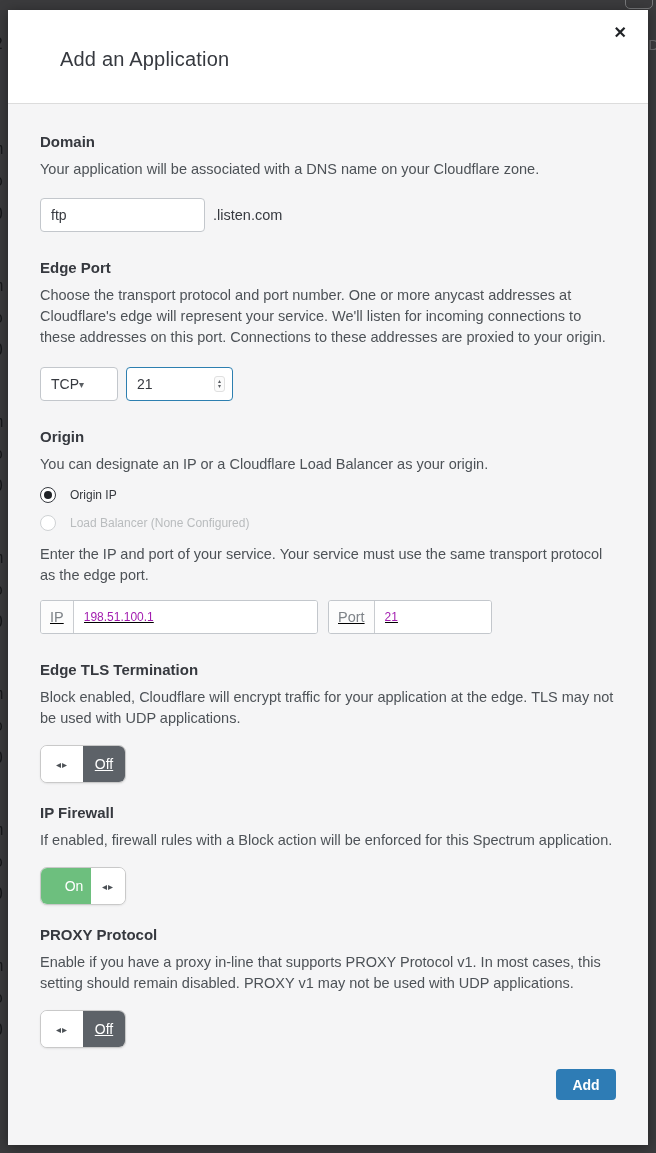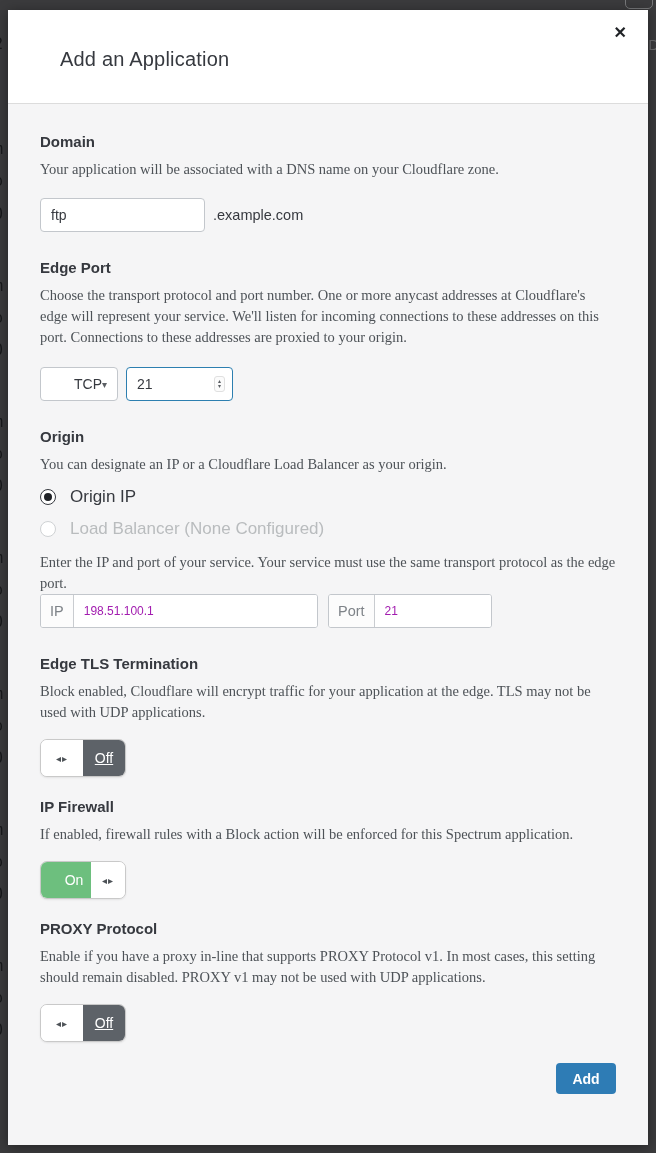--- a/index.html
+++ b/index.html
@@ -37,34 +37,34 @@
     color:#36393f;letter-spacing:.2px;line-height:22px;
   }
   .close-btn{
     position:absolute;top:13px;right:19px;background:none;border:none;
     font-size:16px;font-weight:700;color:#1f2226;cursor:pointer;padding:2px;line-height:1;
   }
   .modal-body{padding:29px 32px 0;}
   .section{margin-bottom:27px;}
   .section.tight{margin-bottom:21px;}
   .section-label{font-size:15px;font-weight:700;color:#36393f;margin:0 0 9px;}
-  .desc{font-size:14.5px;color:#4d5257;line-height:21px;margin:0;font-family:Liberation Serif, serif;}
+  .desc{font-size:14.5px;color:#4d5257;line-height:21px;margin:0;}
   
   .domain-row{display:flex;align-items:center;margin-top:18px;}
   .text-input{
     height:32px;border:1px solid #c3c7cc;border-radius:4px;background:#fff;
     padding:0 10px;font-size:14px;color:#36393f;width:143px;
     font-family:"Liberation Sans", sans-serif;outline:none;box-sizing:content-box;
   }
   .suffix{margin-left:8px;font-size:14.5px;color:#36393f;}
   
   .controls-row{display:flex;margin-top:19px;}
   .select-box{
     width:78px;height:34px;border:1px solid #c3c7cc;border-radius:4px;background:#fff;
-    display:flex;align-items:center;justify-content:flex-end;
+    display:flex;align-items:center;justify-content:flex-start;
     padding:0 10px;box-sizing:border-box;font-size:14px;color:#36393f;
     margin-right:8px;cursor:pointer;
   }
   .caret{color:#5b5f64;font-size:10px;}
   .port-box{
     width:107px;height:34px;border:1px solid var(--accent);border-radius:4px;background:#fff;
     display:flex;align-items:center;justify-content:space-between;
     padding:0 7px 0 0;box-sizing:border-box;
   }
   .port-box input{
@@ -78,26 +78,26 @@
   }
   .spinner span{font-size:6px;line-height:5px;color:#5b5f64;}
   
   .radio-row{display:flex;align-items:center;margin-top:12px;}
   .radio-outer{
     width:16px;height:16px;border:1.5px solid #36393f;border-radius:50%;
     display:flex;align-items:center;justify-content:center;box-sizing:border-box;
     background:#fff;flex:none;cursor:pointer;
   }
   .radio-dot{width:8px;height:8px;background:#1f2226;border-radius:50%;}
-  .radio-label{margin-left:14px;font-size:17px;color:#36393f;}
+  .radio-label{margin-left:14px;font-size:12px;color:#36393f;}
   .radio-row.disabled .radio-outer{border-color:#cfd2d4;cursor:default;}
   .radio-row.disabled .radio-label{color:#b9bcbe;}
   .ip-desc{margin-top:13px;}
   
-  .ip-row{display:flex;}
+  .ip-row{display:flex;margin-top:14px;text-decoration:underline;}
   .input-group{
     display:flex;height:34px;border:1px solid #c3c7cc;border-radius:3px;
     background:#fff;box-sizing:border-box;overflow:hidden;align-items:stretch;
   }
   .ip-group{width:278px;}
   .port-group{width:164px;margin-left:10px;}
   .prefix{
     display:flex;align-items:center;justify-content:center;padding:0 9px;
     color:#7e8388;font-size:14.5px;border-right:1px solid #c9ccd0;background:#fcfcfc;flex:none;
   }
@@ -159,21 +159,21 @@
     <button class="close-btn">✕</button>
   </div>
 
   <div class="modal-body">
 
     <div class="section">
       <h3 class="section-label">Domain</h3>
       <p class="desc">Your application will be associated with a DNS name on your Cloudflare zone.</p>
       <div class="domain-row">
         <input class="text-input" type="text" value="ftp" style="">
-        <span class="suffix">.example.com</span>
+        <span class="suffix">.listen.com</span>
       </div>
     </div>
 
     <div class="section">
       <h3 class="section-label">Edge Port</h3>
       <p class="desc">Choose the transport protocol and port number. One or more anycast addresses at Cloudflare's edge will represent your service. We'll listen for incoming connections to these addresses on this port. Connections to these addresses are proxied to your origin.</p>
       <div class="controls-row">
         <div class="select-box">
           <span>TCP</span>
           <span class="caret">▾</span>

